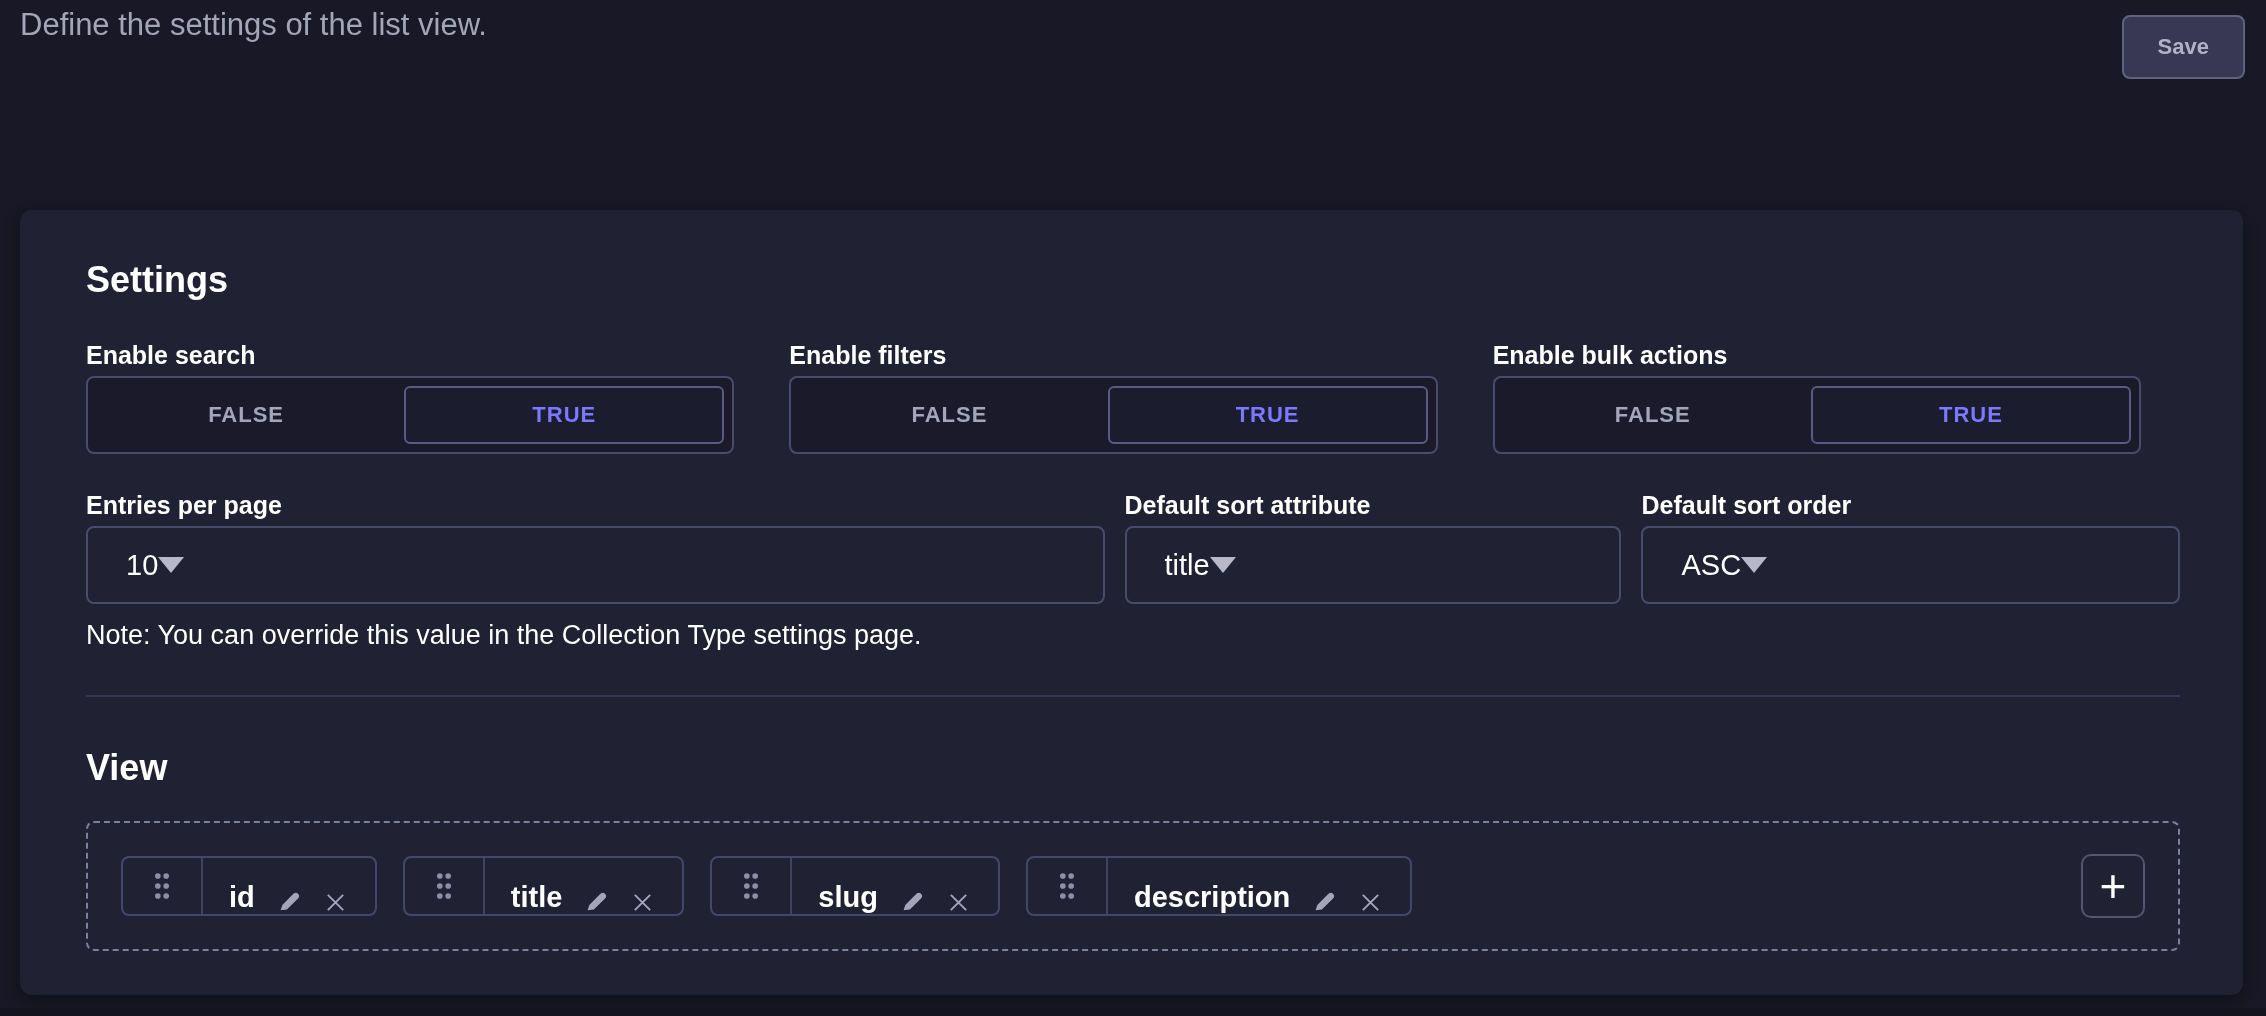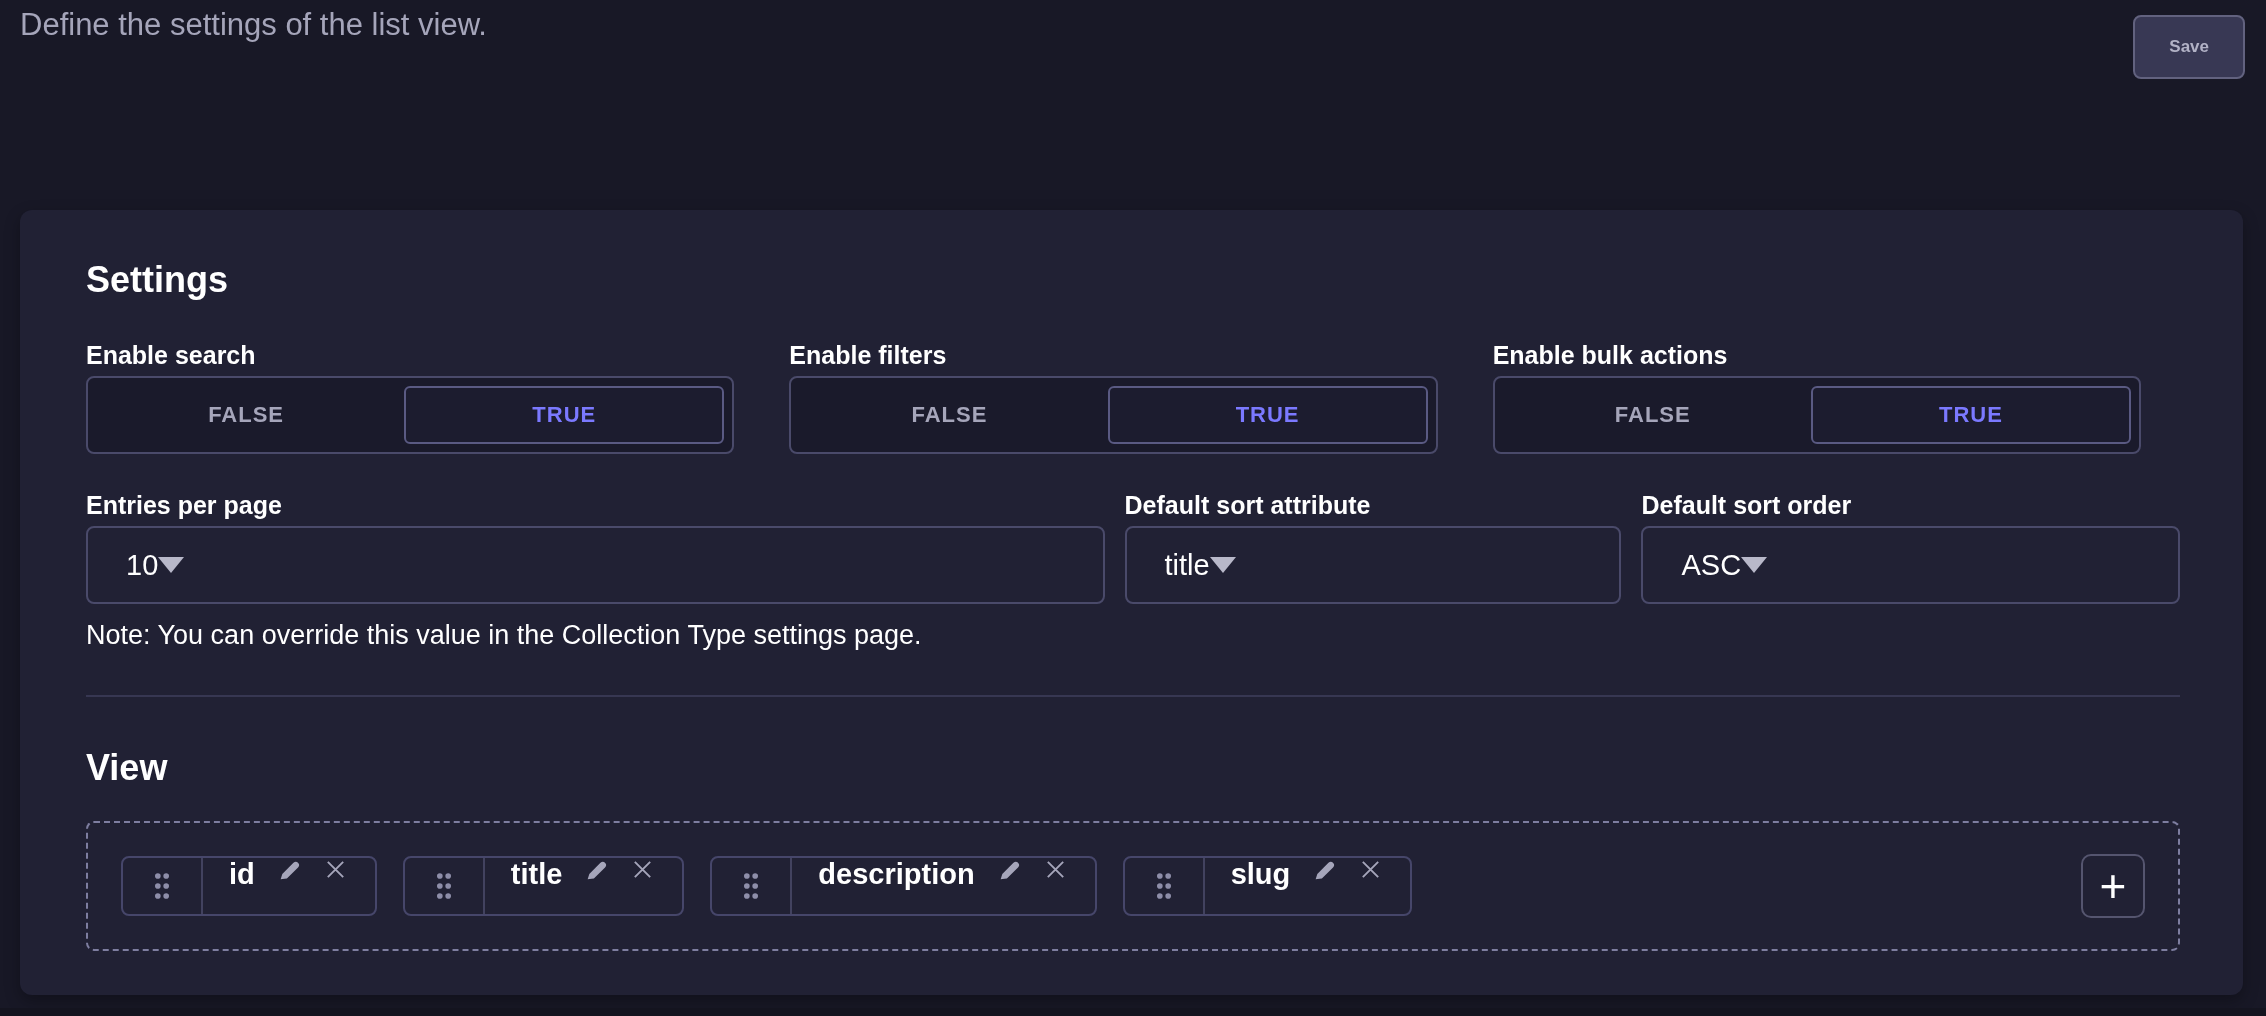--- a/index.html
+++ b/index.html
@@ -15,21 +15,21 @@
   
   .page-header {
     display:flex; justify-content:space-between; align-items:flex-start;
     padding:2px 21px 0 20px;
   }
   .page-title { font-size:60px; font-weight:700; line-height:62px; letter-spacing:-0.5px; color:#ffffff; }
   .page-subtitle { margin-top:6px; font-size:31px; color:#a5a5ba; line-height:34px; }
   .save-btn {
     margin-top:13px; height:64px; padding:0 34px;
     background:#383854; border:2px solid #62627f; border-radius:8px;
-    color:#b2b2c6; font-size:17px; font-weight:600;
+    color:#b2b2c6; font-size:22px; font-weight:600;
     font-family:"Liberation Sans", sans-serif; cursor:pointer;
   }
 
   
   .card {
     position:absolute; left:20px; top:210px; width:2223px; height:785px;
     background:#212134; border-radius:12px;
     box-shadow:0 6px 16px rgba(0,0,0,0.3);
     padding:52px 63px 0 66px;
   }
@@ -88,21 +88,21 @@
   }
   .chip {
     height:60px; background:#212134;
     border:2px solid #46466a; border-radius:8px;
     display:flex; align-items:stretch; overflow:hidden;
   }
   .chip-handle {
     width:80px; display:flex; align-items:center; justify-content:center;
     border-right:2px solid #42425f; cursor:grab;
   }
-  .chip-body { display:flex; align-items:flex-start; gap:22px; padding:0 28px 0 26px; }
+  .chip-body { display:flex; align-items:flex-end; gap:22px; padding:0 28px 0 26px; }
   .chip-label { font-size:29px; font-weight:700; color:#ffffff; }
   .icon-btn { background:none; border:none; padding:0; display:flex; align-items:center; cursor:pointer; }
 
   .add-btn {
     position:absolute; right:33px; top:50%; transform:translateY(-50%);
     width:64px; height:64px;
     background:transparent; border:2px solid #55556f; border-radius:10px;
     color:#ffffff; font-size:46px; font-weight:300; line-height:0;
     display:flex; align-items:center; justify-content:center;
     font-family:"Liberation Sans", sans-serif; cursor:pointer;
@@ -243,21 +243,21 @@
               <circle cx="3.5" cy="3" r="1.7"></circle>
               <circle cx="8.5" cy="3" r="1.7"></circle>
               <circle cx="3.5" cy="9" r="1.7"></circle>
               <circle cx="8.5" cy="9" r="1.7"></circle>
               <circle cx="3.5" cy="15" r="1.7"></circle>
               <circle cx="8.5" cy="15" r="1.7"></circle>
             </g>
           </svg>
       </div>
       <div class="chip-body">
-        <span class="chip-label">description</span>
+        <span class="chip-label">slug</span>
         <button class="icon-btn">
           <svg width="25" height="25" viewBox="0 0 24 24">
               <path d="M3.5 20.5l1.6-5.2L15.8 4.6a3.1 3.1 0 0 1 4.4 4.4L9.5 19.7z" fill="#a5a5ba"></path>
             </svg>
         </button>
         <button class="icon-btn">
           <svg width="23" height="23" viewBox="0 0 24 24">
               <path d="M4 4l16 16M20 4L4 20" stroke="#a5a5ba" stroke-width="2" fill="none"></path>
             </svg>
         </button>
@@ -271,21 +271,21 @@
               <circle cx="3.5" cy="3" r="1.7"></circle>
               <circle cx="8.5" cy="3" r="1.7"></circle>
               <circle cx="3.5" cy="9" r="1.7"></circle>
               <circle cx="8.5" cy="9" r="1.7"></circle>
               <circle cx="3.5" cy="15" r="1.7"></circle>
               <circle cx="8.5" cy="15" r="1.7"></circle>
             </g>
           </svg>
       </div>
       <div class="chip-body">
-        <span class="chip-label">slug</span>
+        <span class="chip-label">description</span>
         <button class="icon-btn">
           <svg width="25" height="25" viewBox="0 0 24 24">
               <path d="M3.5 20.5l1.6-5.2L15.8 4.6a3.1 3.1 0 0 1 4.4 4.4L9.5 19.7z" fill="#a5a5ba"></path>
             </svg>
         </button>
         <button class="icon-btn">
           <svg width="23" height="23" viewBox="0 0 24 24">
               <path d="M4 4l16 16M20 4L4 20" stroke="#a5a5ba" stroke-width="2" fill="none"></path>
             </svg>
         </button>

